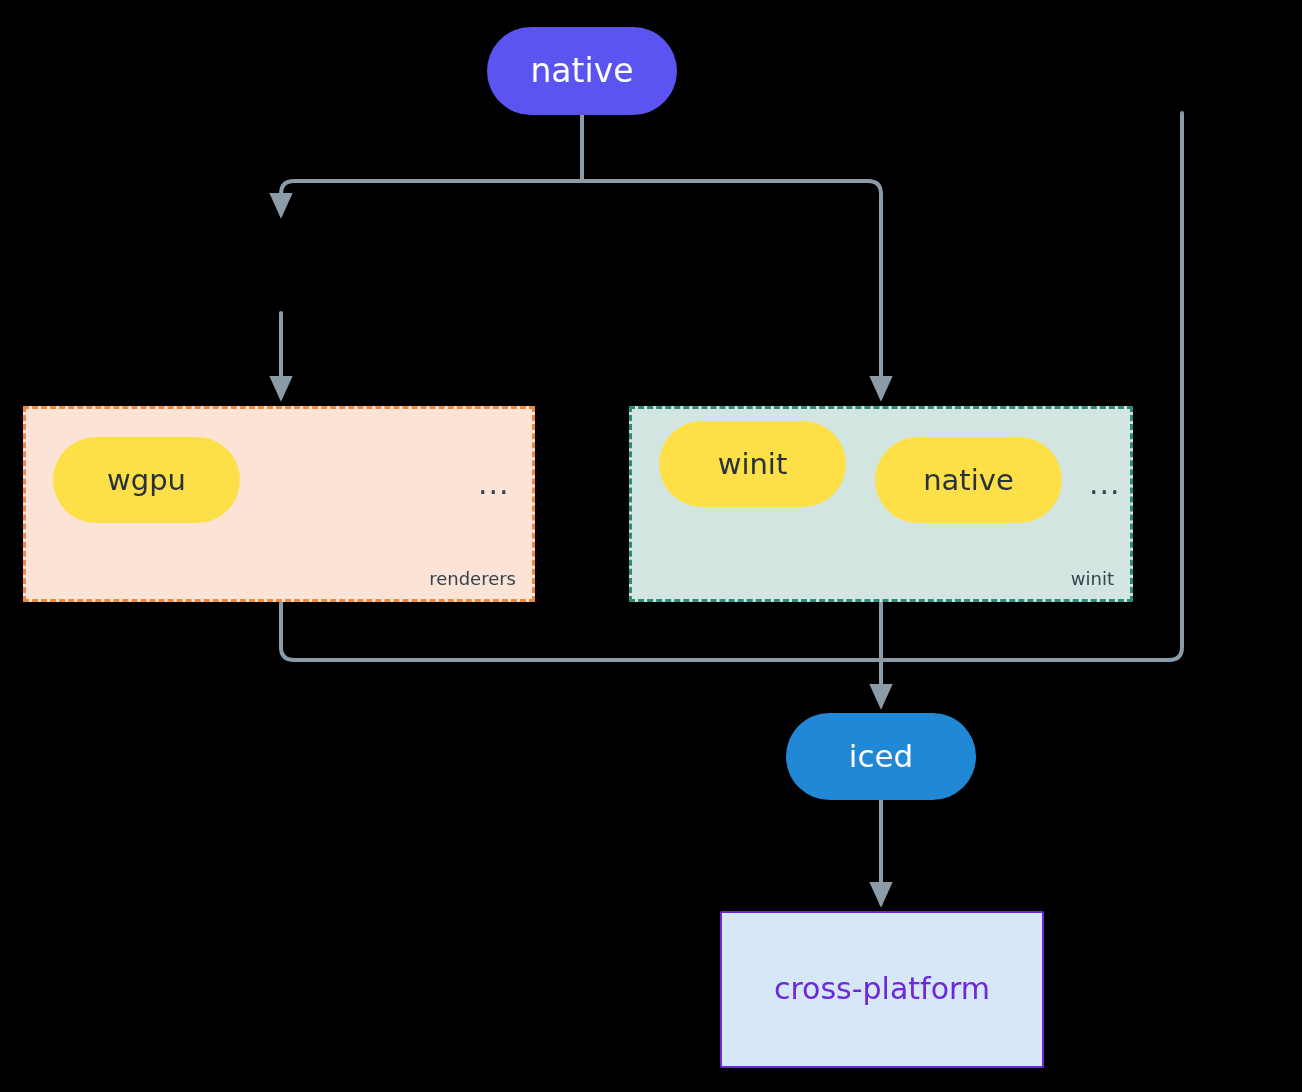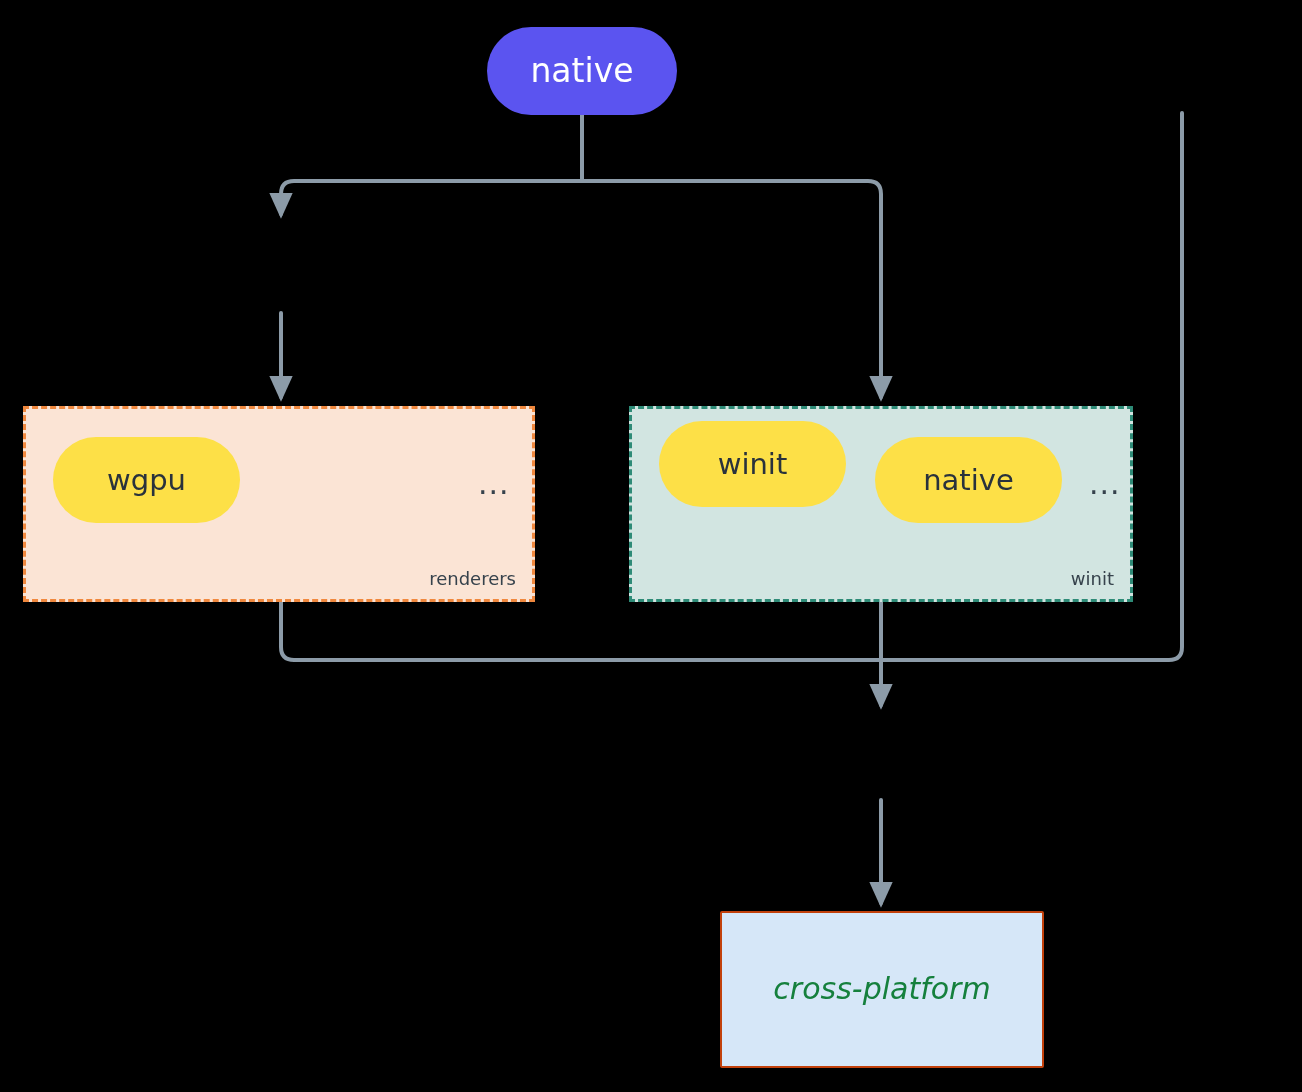--- a/index.html
+++ b/index.html
@@ -52,26 +52,25 @@
     color: #FFFFFF;
     font-size: 33px;
   }
   .node-iced {
     background: #2088D4;
     color: #FFFFFF;
     font-size: 31px;
   }
   .node-app {
     background: #D6E7F8;
-    border: 2px solid #c2410c;
-    color: #15803d;
+    border: 2px solid #6d28d9;
+    color: #6d28d9;
     font-size: 30px;
     border-radius: 2px;
     flex-direction: column;
-    font-style: italic;
   }
   .node-app .line { display: block; }
 
   
   .group {
     position: absolute;
     box-sizing: border-box;
     z-index: 2;
   }
   .group-renderers {
@@ -168,18 +167,21 @@
 
     <div class="leaf" style="left:243px; top:28px; width:187px; height:86px;">
       <span>native</span>
     </div>
 
     <div class="ellipsis" style="left:457px; top:60px;">...</div>
 
     <div class="group-label">winit</div>
   </div>
 
+  <div class="node pill node-iced" style="left:786px; top:713px; width:190px; height:87px;">
+    <span>iced</span>
+  </div>
 
   <div class="node node-app" style="left:720px; top:911px; width:324px; height:157px;">
     <span class="line">cross-platform</span>
   </div>
 
 </div>
 
 </body></html>

